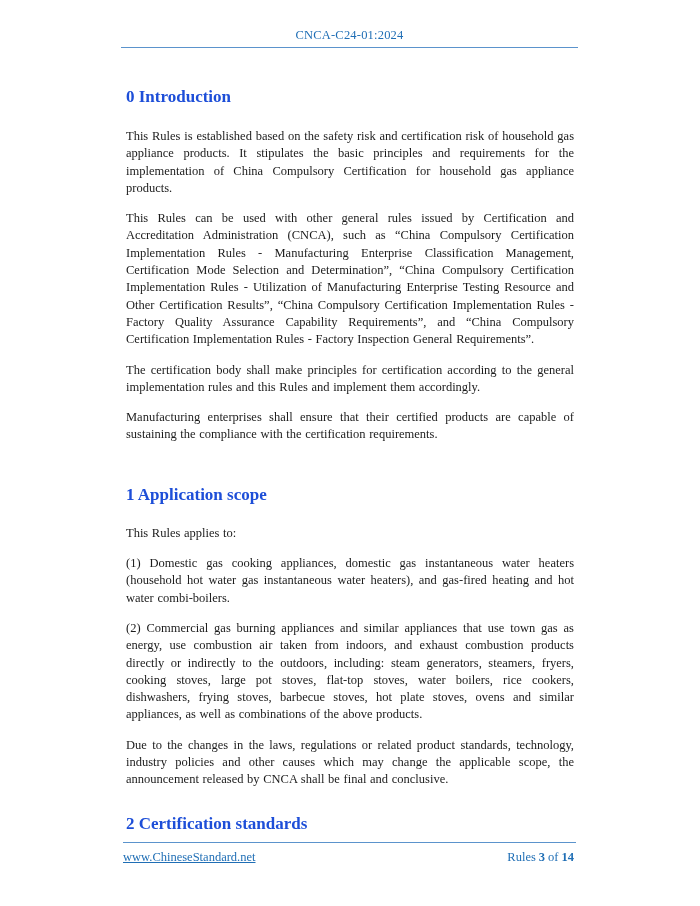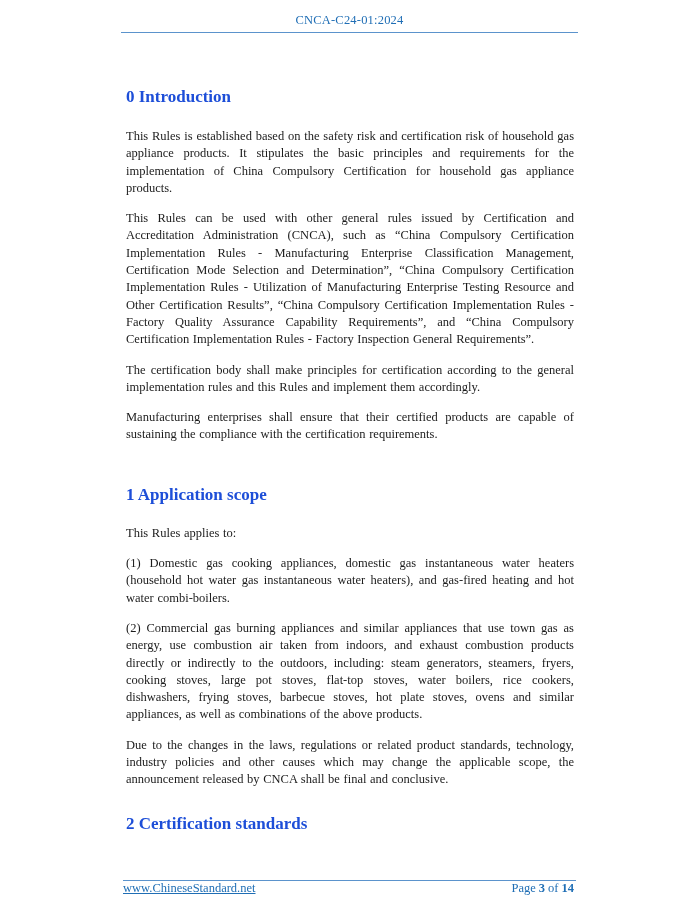--- a/index.html
+++ b/index.html
@@ -11,21 +11,21 @@
     overflow: hidden;
   }
   .page {
     position: absolute; left: 0; top: 0;
     width: 700px; height: 906px;
     background: #ffffff;
   }
   
   .header {
     position: absolute; top: 0; left: 121px; right: 122px;
-    padding-top: 10px; padding-bottom: 4px;
+    padding-top: 25px; padding-bottom: 4px;
     text-align: center;
     border-bottom: 1px solid #5b93cc;
   }
   .doc-number {
     color: #1f6eb5;
     font-size: 12.5px;
     line-height: 15px;
     letter-spacing: 0.2px;
   }
   
@@ -45,22 +45,23 @@
   .sec-heading.mt-cert { margin-top: 24px; margin-bottom: 4px; line-height: 22px; }
   .content p {
     font-size: 12.5px;
     line-height: 17.3px;
     text-align: justify;
     margin: 0 0 13px 0;
     word-spacing: 0.5px;
   }
   
   .footer {
-    position: absolute; top: 880px; left: 123px; right: 124px;
+    position: absolute; top: 842px; left: 123px; right: 124px;
     border-top: 1px solid #5b93cc;
+    padding-top: 7px;
     display: flex;
     justify-content: space-between;
     align-items: baseline;
   }
   .site-link {
     color: #1f6eb5;
     font-size: 12.5px;
     text-decoration: underline;
     cursor: pointer;
   }
@@ -95,16 +96,16 @@
     <p>(1) Domestic gas cooking appliances, domestic gas instantaneous water heaters (household hot water gas instantaneous water heaters), and gas-fired heating and hot water combi-boilers.</p>
     <p>(2) Commercial gas burning appliances and similar appliances that use town gas as energy, use combustion air taken from indoors, and exhaust combustion products directly or indirectly to the outdoors, including: steam generators, steamers, fryers, cooking stoves, large pot stoves, flat-top stoves, water boilers, rice cookers, dishwashers, frying stoves, barbecue stoves, hot plate stoves, ovens and similar appliances, as well as combinations of the above products.</p>
     <p>Due to the changes in the laws, regulations or related product standards, technology, industry policies and other causes which may change the applicable scope, the announcement released by CNCA shall be final and conclusive.</p>
 
     <h2 class="sec-heading mt-cert">2 Certification standards</h2>
 
   </div>
 
   <div class="footer">
     <a class="site-link" href="#">www.ChineseStandard.net</a>
-    <div class="page-indicator"><span class="lbl">Page</span><span class="num">3</span><span class="lbl">of</span><span class="num">14</span></div>
+    <div class="page-indicator"><span class="lbl">Rules</span><span class="num">3</span><span class="lbl">of</span><span class="num">14</span></div>
   </div>
 
 </div>
 
 </body></html>

